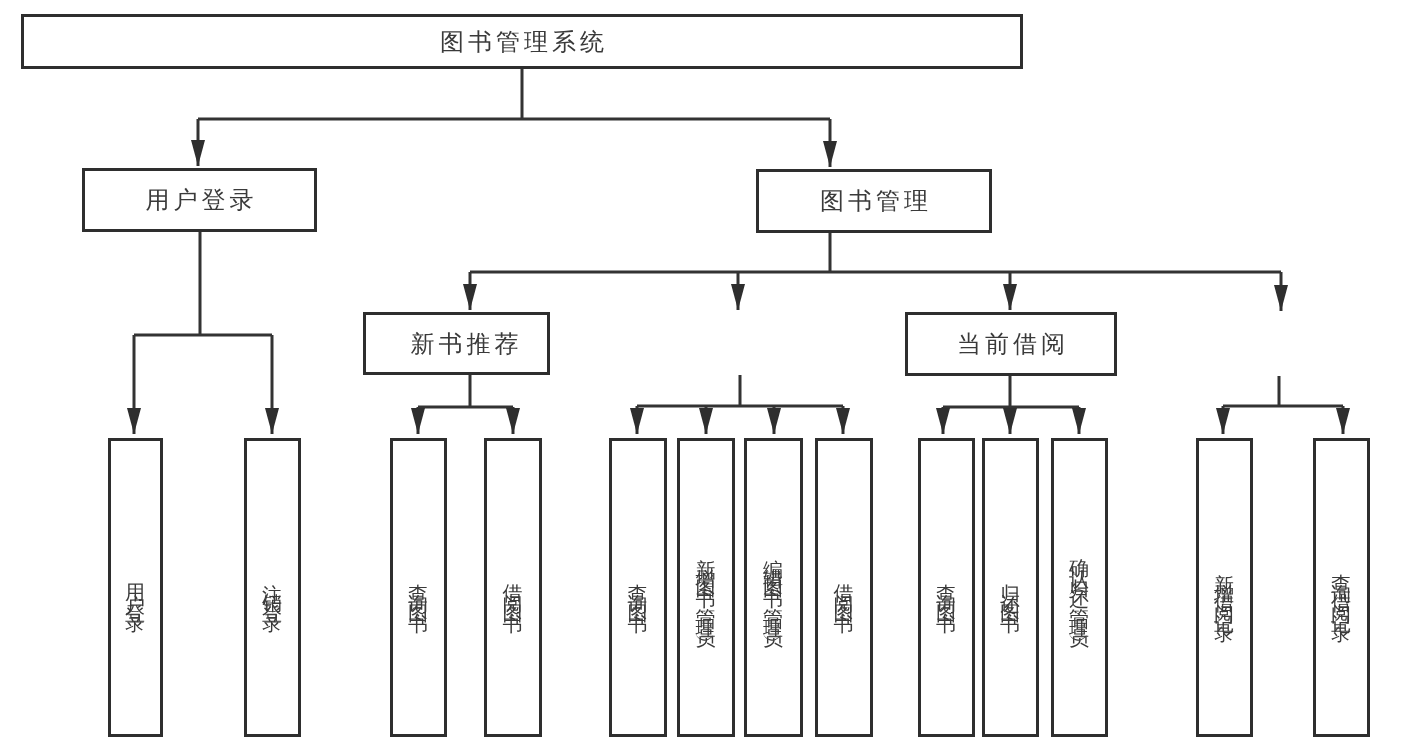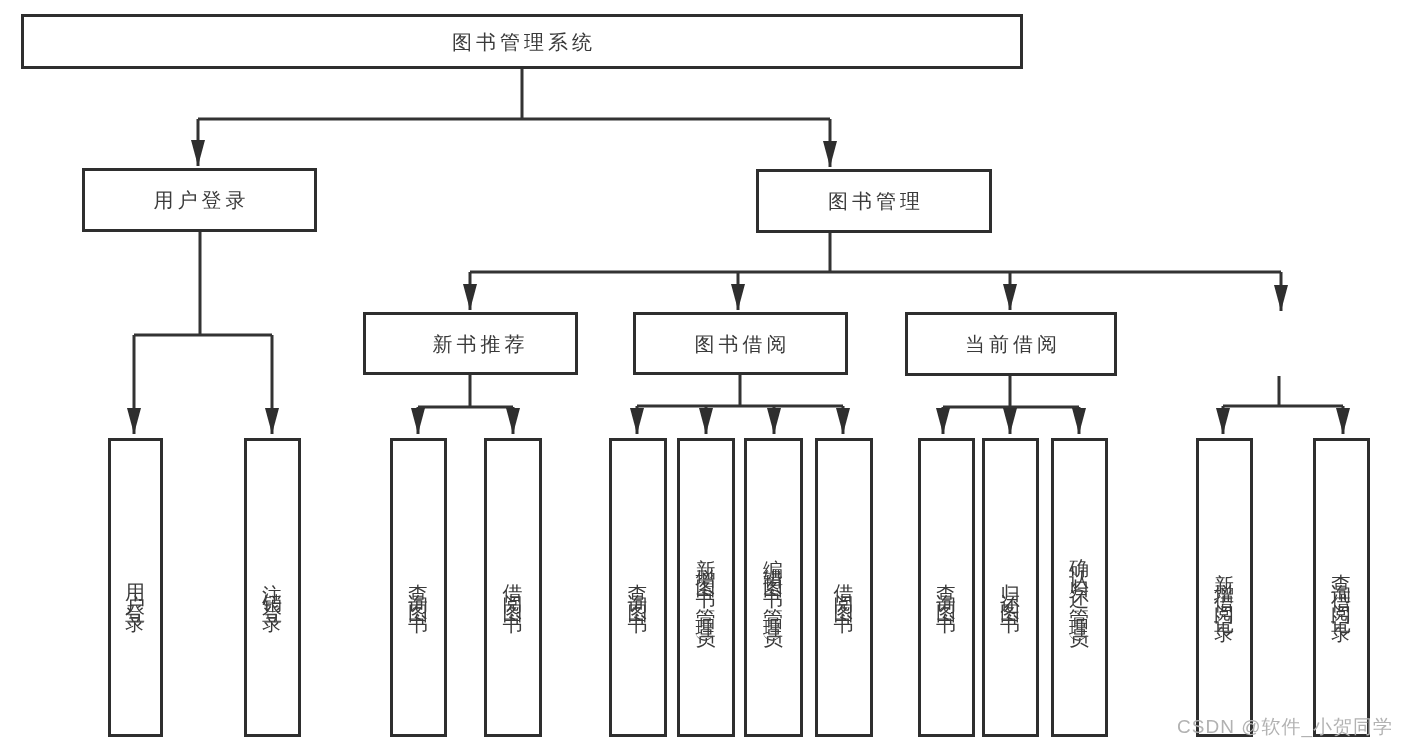--- a/index.html
+++ b/index.html
@@ -26,21 +26,21 @@
     box-sizing: border-box;
     background: #ffffff;
     border: 3px solid #2e2e2e;
     display: flex;
     align-items: center;
     justify-content: center;
     color: #3a3a3a;
     z-index: 2;
   }
   .node.h .lbl {
-    font-size: 20px;
+    font-size: 24px;
     letter-spacing: 4px;
     text-indent: 4px;
     white-space: nowrap;
     line-height: 1;
   }
   .node.v .lbl {
     writing-mode: vertical-rl;
     text-orientation: mixed;
     font-size: 20px;
     letter-spacing: 10px;
@@ -107,25 +107,22 @@
     <span class="lbl">图书管理系统</span>
   </div>
 
   <div class="node h" style="left:82px; top:168px; width:235px; height:64px;">
     <span class="lbl">用户登录</span>
   </div>
   <div class="node h" style="left:756px; top:169px; width:236px; height:64px;">
     <span class="lbl">图书管理</span>
   </div>
 
-  <div class="node h" style="left:363px; top:312px; width:215px; height:63px;padding-left:16px;">
+  <div class="node h" style="left:363px; top:312px; width:187px; height:63px;padding-left:16px;">
     <span class="lbl">新书推荐</span>
-  </div>
-  <div class="node h" style="left:633px; top:312px; width:215px; height:63px;">
-    <span class="lbl">图书借阅</span>
   </div>
   <div class="node h" style="left:905px; top:312px; width:212px; height:64px;text-align:center;">
     <span class="lbl">当前借阅</span>
   </div>
 
   <div class="node v" style="left:108px; top:438px; width:55px; height:299px;">
     <span class="lbl">用户登录</span>
   </div>
   <div class="node v" style="left:244px; top:438px; width:57px; height:299px;">
     <span class="lbl">注销登录</span>
@@ -161,14 +158,13 @@
     <span class="lbl">确认归还（管理员）</span>
   </div>
 
   <div class="node v" style="left:1196px; top:438px; width:57px; height:299px;">
     <span class="lbl">新增借阅记录</span>
   </div>
   <div class="node v" style="left:1313px; top:438px; width:57px; height:299px;">
     <span class="lbl">查询借阅记录</span>
   </div>
 
-  <div class="watermark">CSDN @软件_小贺同学</div>
 </div>
 
 </body></html>

